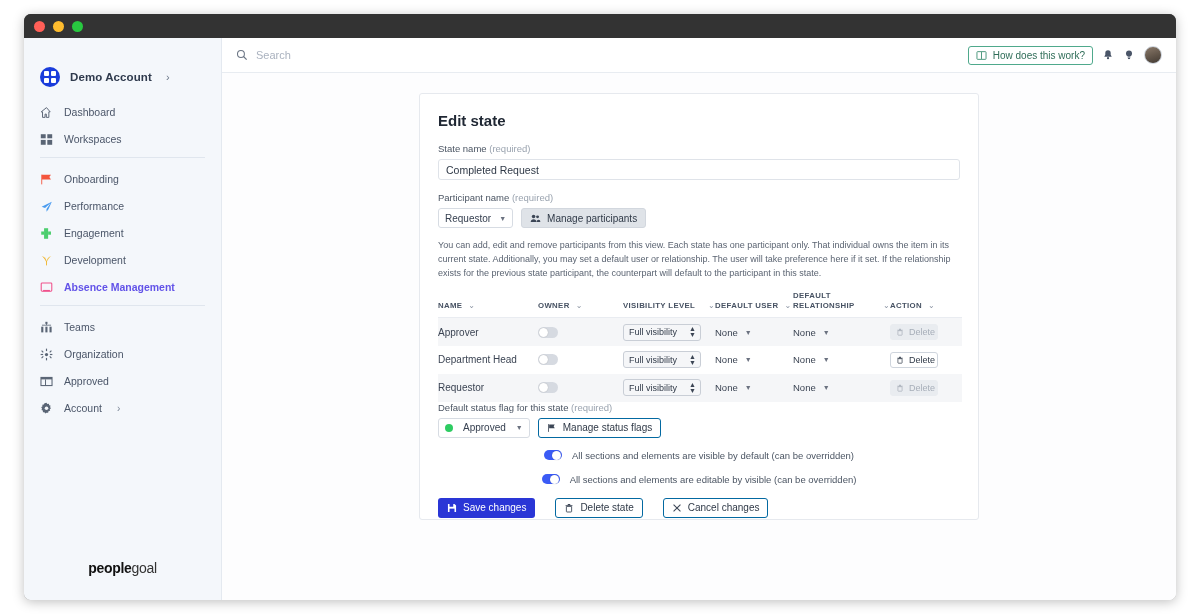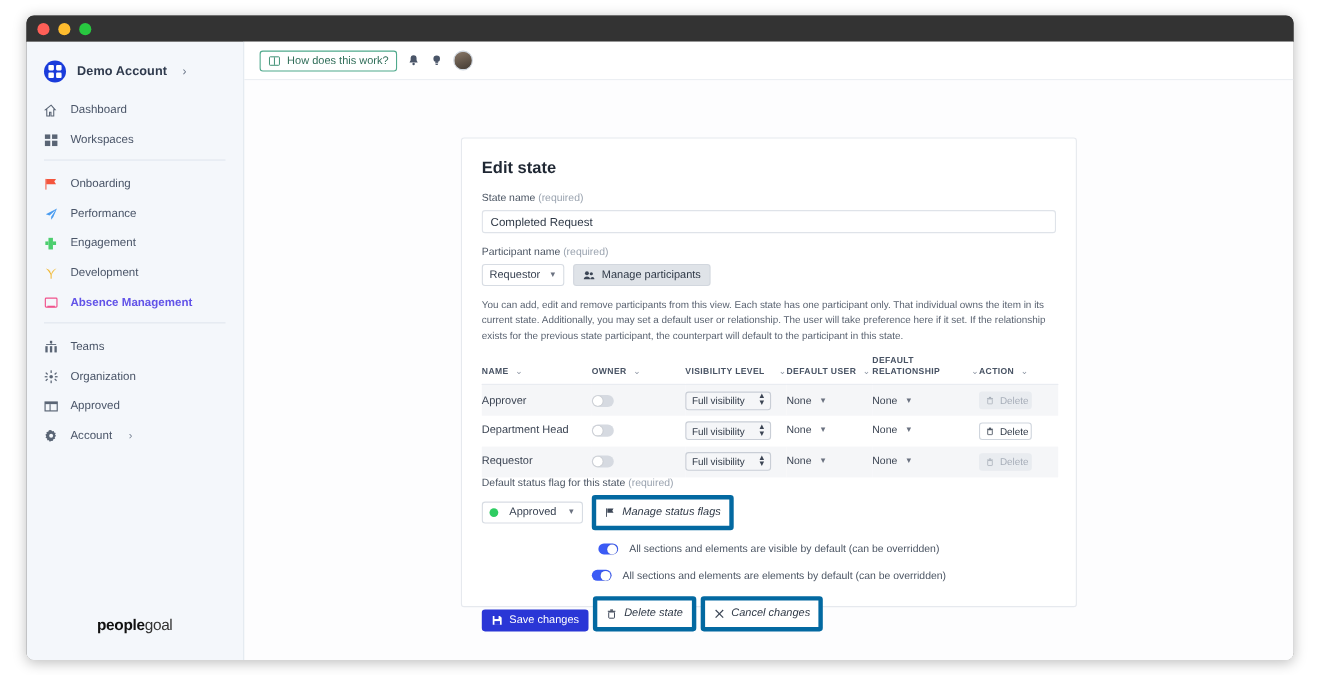--- a/index.html
+++ b/index.html
@@ -37,21 +37,21 @@
   }
 
   
   .sidebar {
     width: 198px; height: 562px;
     background: #f4f7fb;
     border-right: 1px solid #e4e9f0;
     position: relative;
     flex: 0 0 198px;
   }
-  .brand { display: flex; align-items: center; gap: 10px; padding: 17px 0 0 16px; }
+  .brand { display: flex; align-items: center; gap: 10px; padding: 29px 0 0 16px; }
   .brand-logo {
     width: 20px; height: 20px; border-radius: 50%;
     background: #1a3cdb;
     position: relative; flex: 0 0 20px;
   }
   .brand-logo i {
     position: absolute; background: #fff; width: 5px; height: 5px; border-radius: 1px;
   }
   .brand-logo i:nth-child(1){ left:4px; top:4px; }
   .brand-logo i:nth-child(2){ left:11px; top:4px; }
@@ -113,21 +113,20 @@
     flex: 1; background: #fdfdfe; overflow: hidden;
     display:flex; justify-content:center; padding-top: 20px;
   }
 
   .card {
     width: 560px; background:#fff;
     border: 1px solid #e6e9ee; border-radius: 3px;
     padding: 18px 18px 32px 18px;
     height: 427px;
     position: relative;
-    margin-top: 32px;
   }
 
   .card-title { font-size: 15px; font-weight: bold; color:#1f2733; margin-bottom: 14px; }
   .field-label { font-size: 9.5px; color:#4b5563; margin-bottom: 5px; }
   .field-label .req { color:#9aa3af; }
 
   .text-input {
     width: 100%; height: 21px;
     border: 1px solid #dfe3e9; border-radius: 3px;
     padding: 0 7px; font-size: 10.5px; color:#2f3947;
@@ -143,22 +142,22 @@
     height: 20px; padding: 0 6px; font-size: 10px; color:#374151; cursor:pointer;
   }
   .sel-btn .caret { font-size: 7px; color:#6b7280; }
   .gray-btn {
     display:flex; align-items:center; gap:6px;
     background:#dfe3e8; border:1px solid #d2d7de; border-radius:3px;
     height:20px; padding: 0 8px; font-size:10px; color:#2f3947; cursor:pointer;
   }
   .white-btn {
     display:flex; align-items:center; gap:6px;
-    background:#fff; border:4px solid #0369a1; border-radius:3px;
-    height:32px; padding: 0 8px; font-size:10px; color:#2f3947; cursor:pointer;font-style:italic;
+    background:#fff; border:1px solid #0369a1; border-radius:3px;
+    height:20px; padding: 0 8px; font-size:10px; color:#2f3947; cursor:pointer;
   }
 
   .desc { font-size: 9px; color:#5b6472; line-height: 1.55; margin: 11px 0 10px 0; }
 
   
   table.parts { width: 100%; border-collapse: collapse; table-layout: fixed; }
   table.parts th {
     font-size: 7.8px; font-weight: bold; color:#475263; text-align:left;
     letter-spacing:.35px; padding: 0 0 7px 0; vertical-align: bottom;
     border-bottom: 1px solid #e9ecf1;
@@ -233,21 +232,21 @@
   .dd-item.placeholder { color:#6a7280; }
   .dd-item.selected { background:#1f8cff; color:#fff; }
   .dd-item.normal { color:#1b2430; }
 
   .flag-row { display:flex; align-items:center; gap:8px; margin-bottom: 12px; }
   .green-dot { width: 8px; height:8px; border-radius:50%; background:#2ecc62; }
 
   .switch-row { display:flex; align-items:center; gap:10px; margin-bottom: 13px; justify-content: center; }
   .switch-label { font-size: 9.5px; color:#4b5563; }
 
-  .actions { display:flex; align-items:flex-end; gap: 4px; margin-top: 4px; }
+  .actions { display:flex; align-items:flex-end; gap: 20px; margin-top: 4px; }
   .btn-primary {
     display:flex; align-items:center; gap:6px;
     background:#2a36d6; color:#fff; border:none; border-radius:3px;
     height: 20px; padding: 0 9px; font-size: 10px; cursor:pointer;
     font-family:"Liberation Sans", sans-serif;
   }
   svg { display:block; }
 </style>
 </head>
 <body>
@@ -411,20 +410,29 @@
         </div>
 
         <div class="footer-logo">
           <b>people</b><span>goal</span>
         </div>
       </div>
 
       <div class="main">
 
         <div class="topbar">
+          <div class="search-wrap">
+            <span>
+              <svg width="12" height="12" viewBox="0 0 16 16">
+                  <circle cx="6.6" cy="6.6" r="4.6" fill="none" stroke="#6b7584" stroke-width="1.4"></circle>
+                  <line x1="10" y1="10" x2="14.2" y2="14.2" stroke="#6b7584" stroke-width="1.5"></line>
+                </svg>
+            </span>
+            <input class="search-input" type="text" placeholder="Search" style="">
+          </div>
           <div class="top-right">
             <div class="howbtn">
               <span>
                 <svg width="11" height="11" viewBox="0 0 16 16">
                     <rect x="1.4" y="2.4" width="13.2" height="11.2" rx="1" fill="none" stroke="#3c8f72" stroke-width="1.3"></rect>
                     <line x1="8" y1="3" x2="8" y2="13" stroke="#3c8f72" stroke-width="1.3"></line>
                   </svg>
               </span>
               <span>How does this work?</span>
             </div>
@@ -685,21 +693,21 @@
             <div class="switch-row">
               <div class="toggle on big">
                   <span class="knob"></span>
                 </div>
               <span class="switch-label">All sections and elements are visible by default (can be overridden)</span>
             </div>
             <div class="switch-row">
               <div class="toggle on big">
                   <span class="knob"></span>
                 </div>
-              <span class="switch-label">All sections and elements are elements by default (can be overridden)</span>
+              <span class="switch-label">All sections and elements are editable by visible (can be overridden)</span>
             </div>
 
             <div class="actions">
               <div class="btn-primary">
                 <span>
                   <svg width="10" height="10" viewBox="0 0 16 16">
                       <path d="M1.5 1.5h10.5L14.5 4v10.5h-13z" fill="#fff"></path>
                       <rect x="4" y="1.5" width="6" height="4.5" fill="#2a36d6"></rect>
                       <rect x="4" y="9" width="8" height="5.5" fill="#2a36d6"></rect>
                     </svg>

